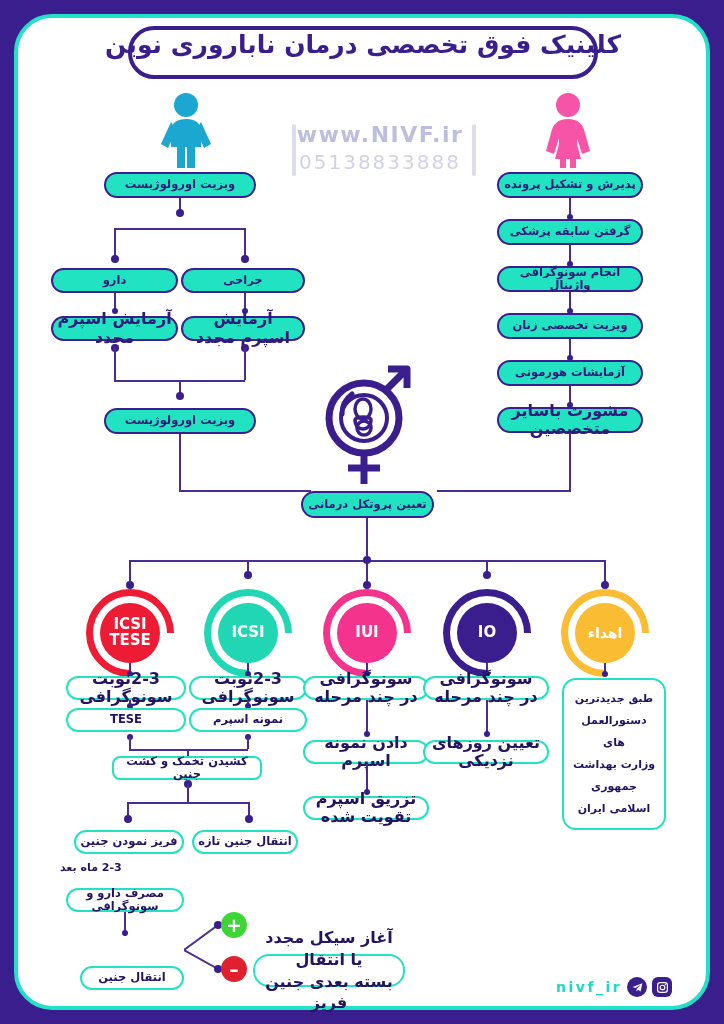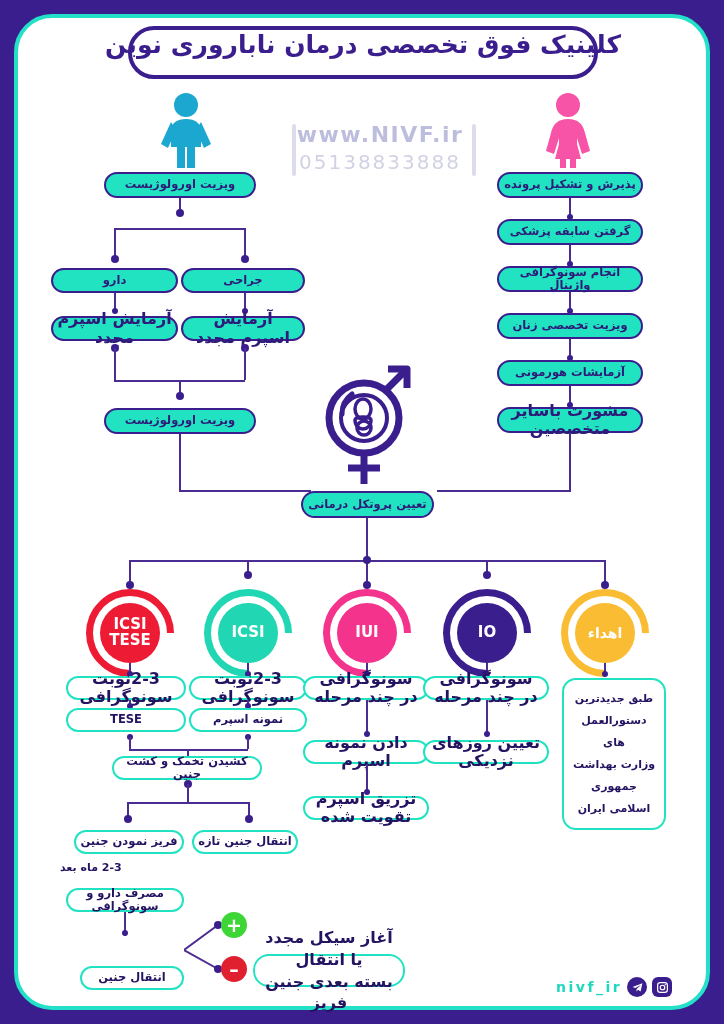--- a/index.html
+++ b/index.html
@@ -283,21 +283,21 @@
   <div class="pill white" style="left:189px;top:708px;width:118px;height:24px;">
     <span>نمونه اسپرم</span>
   </div>
 
   <div class="dot sm" style="left:127px;top:734px;"></div>
   <div class="dot sm" style="left:245px;top:734px;"></div>
   <div class="vline" style="left:129px;top:737px;height:12px;"></div>
   <div class="vline" style="left:247px;top:737px;height:12px;"></div>
   <div class="hline" style="left:129px;top:749px;width:119px;"></div>
   <div class="vline" style="left:187px;top:749px;height:8px;"></div>
-  <div class="pill white" style="left:112px;top:756px;width:150px;height:24px;">
+  <div class="pill white" style="left:112px;top:756px;width:150px;height:24px;border-radius:8px;">
     <span>کشیدن تخمک و کشت جنین</span>
   </div>
   <div class="dot" style="left:184px;top:780px;"></div>
   <div class="vline" style="left:187px;top:784px;height:18px;"></div>
   <div class="hline" style="left:127px;top:802px;width:122px;"></div>
   <div class="vline" style="left:127px;top:802px;height:16px;"></div>
   <div class="vline" style="left:248px;top:802px;height:16px;"></div>
   <div class="dot" style="left:124px;top:815px;"></div>
   <div class="dot" style="left:245px;top:815px;"></div>
 

